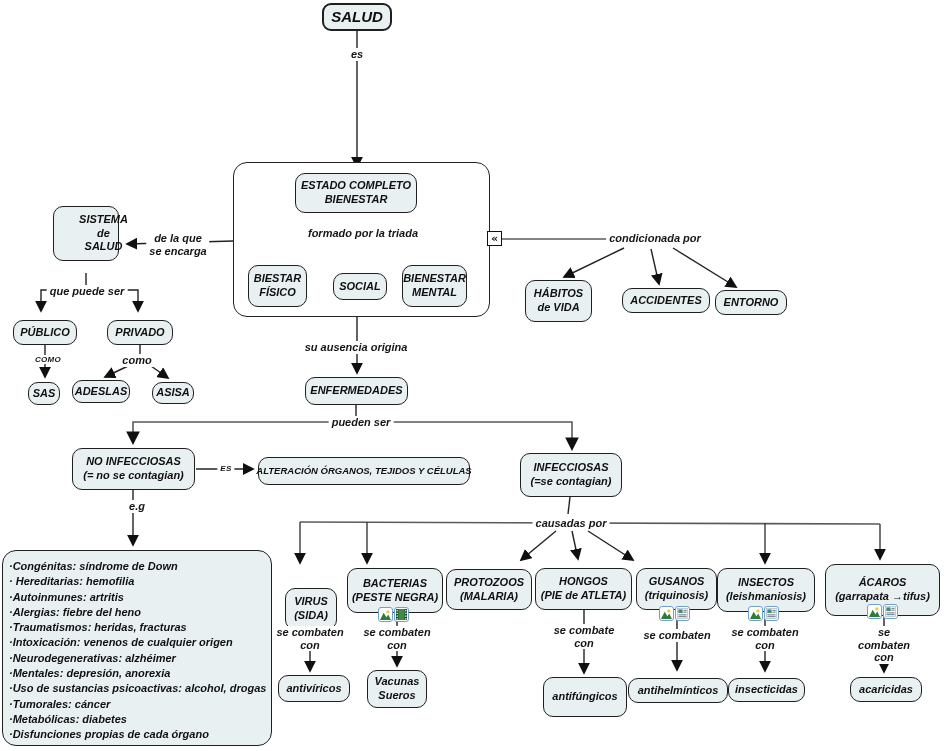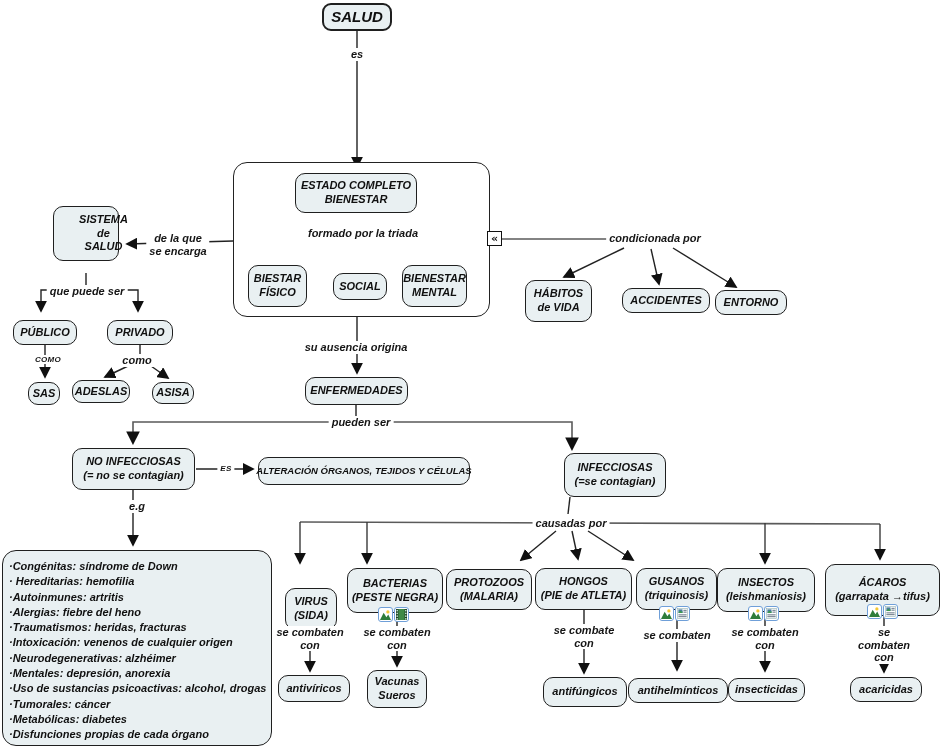--- a/index.html
+++ b/index.html
@@ -132,40 +132,40 @@
   <div class="node fs9" style="left:72px;  top:380px; width:58px; height:23px;">ADESLAS</div>
   <div class="node fs9" style="left:152px; top:382px; width:42px; height:22px;">ASISA</div>
   <div class="node" style="left:525px; top:280px; width:67px;  height:42px;">HÁBITOS
 de VIDA</div>
   <div class="node" style="left:622px; top:288px; width:88px;  height:25px;">ACCIDENTES</div>
   <div class="node" style="left:715px; top:290px; width:72px;  height:25px;">ENTORNO</div>
   <div class="node" style="left:305px; top:377px; width:103px; height:28px;">ENFERMEDADES</div>
   <div class="node" style="left:72px;  top:448px; width:123px; height:42px;">NO INFECCIOSAS
 (= no se contagian)</div>
   <div class="node fs95" style="left:258px; top:457px; width:212px; height:28px;">ALTERACIÓN ÓRGANOS, TEJIDOS Y CÉLULAS</div>
-  <div class="node" style="left:520px; top:453px; width:102px; height:44px;margin-left:44px;">INFECCIOSAS
+  <div class="node" style="left:520px; top:453px; width:102px; height:44px;">INFECCIOSAS
 (=se contagian)</div>
   <div class="node" style="left:285px; top:568px; width:52px;  height:42px;margin-top:20px;">VIRUS
 (SIDA)</div>
   <div class="node" style="left:347px; top:568px; width:96px;  height:45px;">BACTERIAS
 (PESTE NEGRA)</div>
   <div class="node" style="left:446px; top:569px; width:86px;  height:41px;">PROTOZOOS
 (MALARIA)</div>
   <div class="node" style="left:535px; top:568px; width:97px;  height:42px;">HONGOS
 (PIE de ATLETA)</div>
   <div class="node" style="left:636px; top:568px; width:81px;  height:42px;">GUSANOS
 (triquinosis)</div>
   <div class="node" style="left:825px; top:564px; width:115px; height:52px;">ÁCAROS
 (garrapata →tifus)</div>
   <div class="node" style="left:717px; top:568px; width:98px;  height:44px;">INSECTOS
 (leishmaniosis)</div>
   <div class="node" style="left:278px; top:675px; width:72px;  height:27px;">antivíricos</div>
   <div class="node" style="left:367px; top:670px; width:60px;  height:38px;">Vacunas
 Sueros</div>
-  <div class="node" style="left:543px; top:677px; width:84px;  height:30px;">antifúngicos</div>
+  <div class="node" style="left:543px; top:677px; width:84px;  height:40px;">antifúngicos</div>
   <div class="node" style="left:628px; top:678px; width:100px; height:25px;">antihelmínticos</div>
   <div class="node" style="left:728px; top:678px; width:77px;  height:24px;">insecticidas</div>
   <div class="node" style="left:850px; top:677px; width:72px;  height:25px;">acaricidas</div>
 
   <div class="lbl" style="left:357px; top:48px;">es</div>
   <div class="lbl" style="left:363px; top:227px;">formado por la triada</div>
   <div class="lbl" style="left:178px; top:232px;">de la que
 se encarga</div>
   <div class="lbl" style="left:87px;  top:285px;">que puede ser</div>
   <div class="lbl small" style="left:48px; top:355px;">COMO</div>

